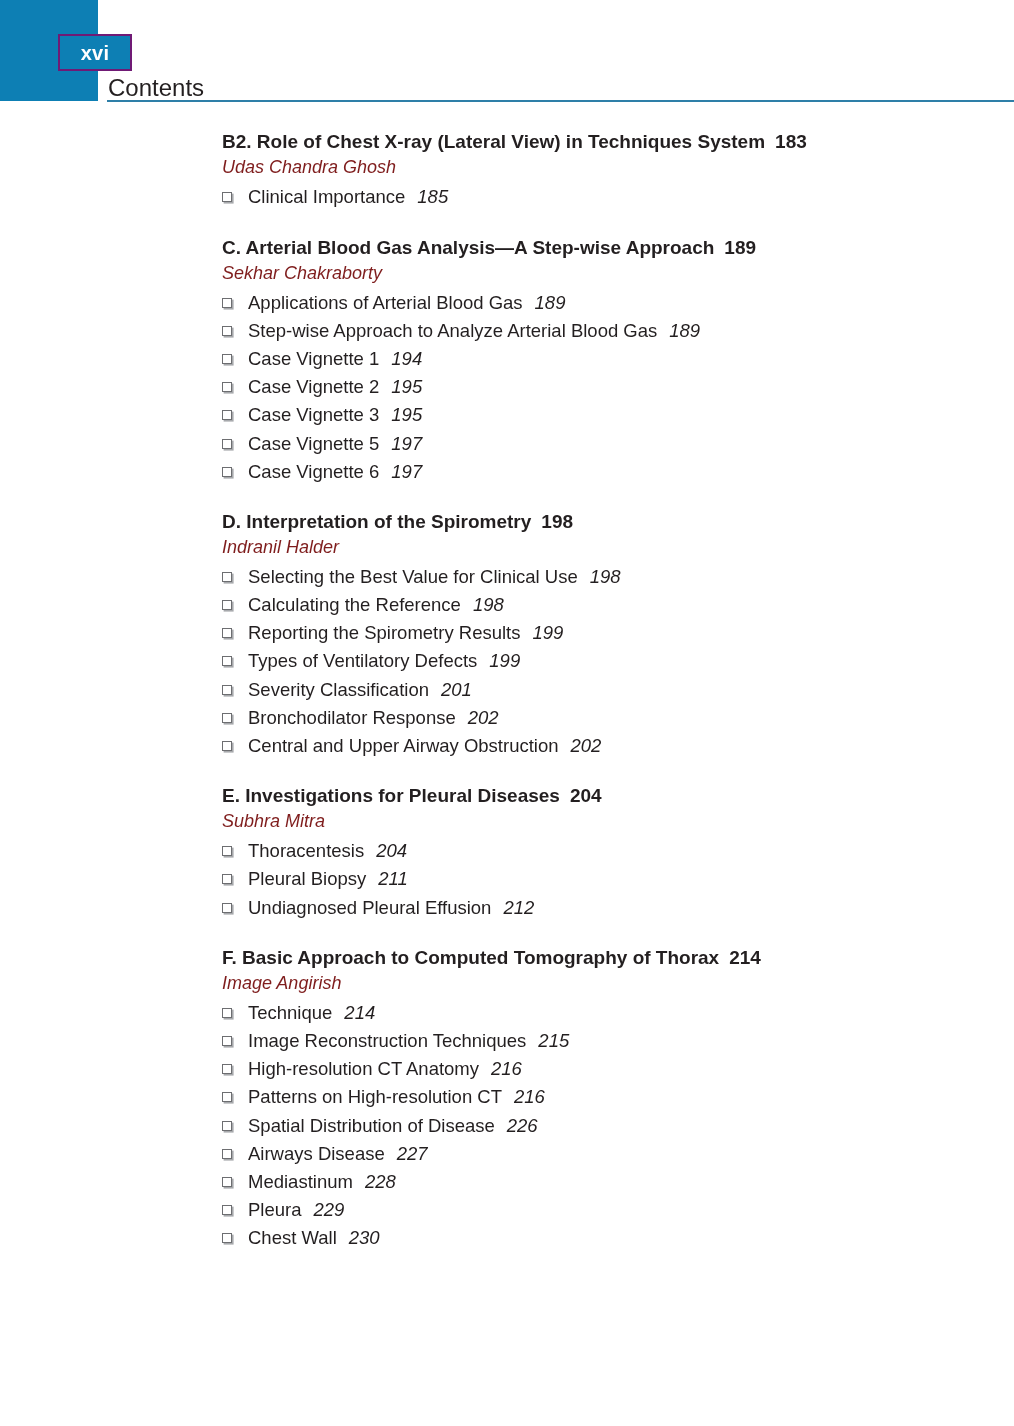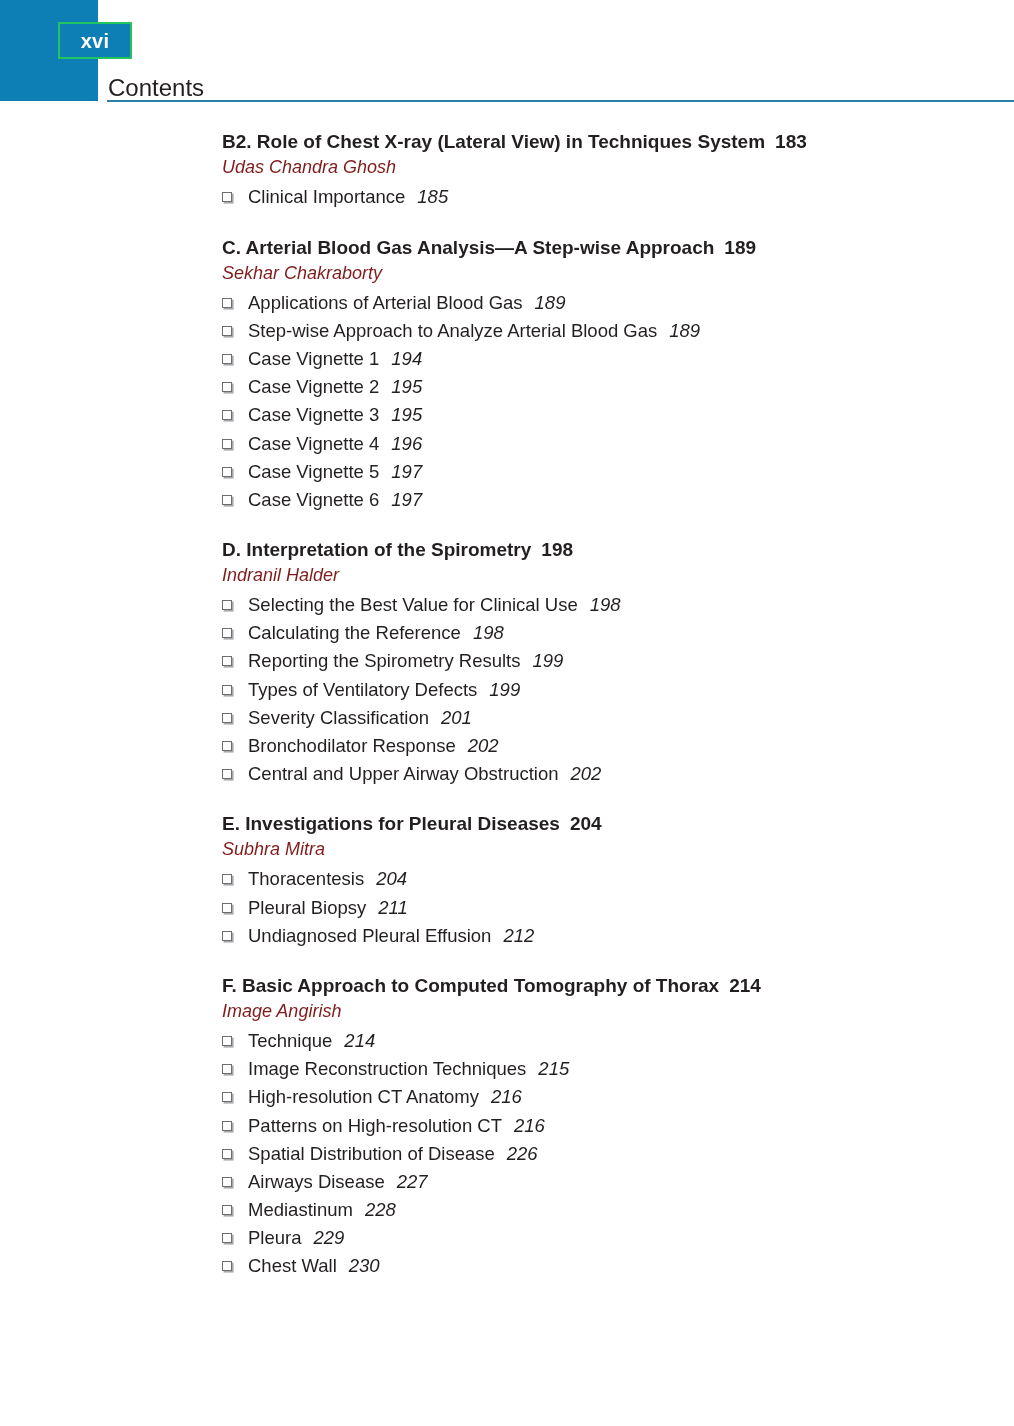--- a/index.html
+++ b/index.html
@@ -25,25 +25,25 @@
     position: absolute;
     left: 0;
     top: 0;
     width: 98px;
     height: 101px;
     background: #0d7fb4;
   }
   .folio-box {
     position: absolute;
     left: 58px;
-    top: 22px;
+    top: 34px;
     width: 74px;
     height: 37px;
     background: #0d7fb4;
-    border: 2px solid #22c55e;
+    border: 2px solid #701a75;
     box-sizing: border-box;
     display: flex;
     align-items: center;
     justify-content: center;
   }
   .folio-text {
     color: #ffffff;
     font-size: 20px;
     font-weight: bold;
     letter-spacing: 0.3px;
@@ -187,25 +187,20 @@
           <span class="item-label">Case Vignette 2</span>
           <span class="item-page">195</span>
         </li>
         <li class="toc-item">
           <span class="bullet"><span class="bullet-sq"></span></span>
           <span class="item-label">Case Vignette 3</span>
           <span class="item-page">195</span>
         </li>
         <li class="toc-item">
           <span class="bullet"><span class="bullet-sq"></span></span>
-          <span class="item-label">Case Vignette 4</span>
-          <span class="item-page">196</span>
-        </li>
-        <li class="toc-item">
-          <span class="bullet"><span class="bullet-sq"></span></span>
           <span class="item-label">Case Vignette 5</span>
           <span class="item-page">197</span>
         </li>
         <li class="toc-item">
           <span class="bullet"><span class="bullet-sq"></span></span>
           <span class="item-label">Case Vignette 6</span>
           <span class="item-page">197</span>
         </li>
       </ul>
     </div>

